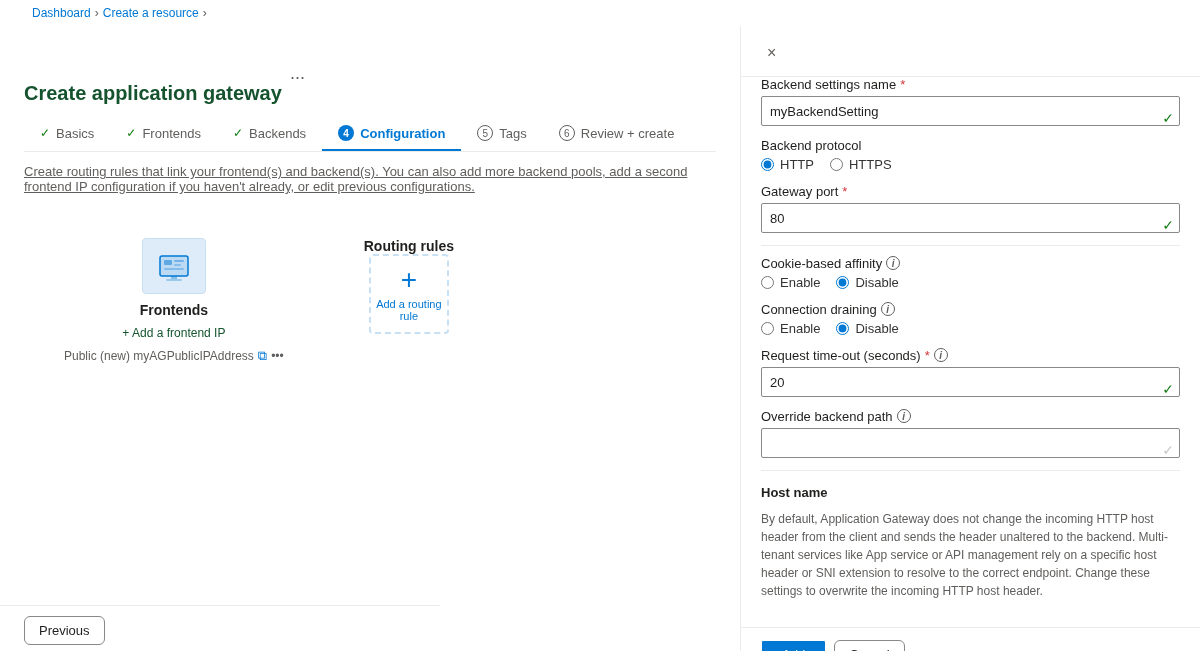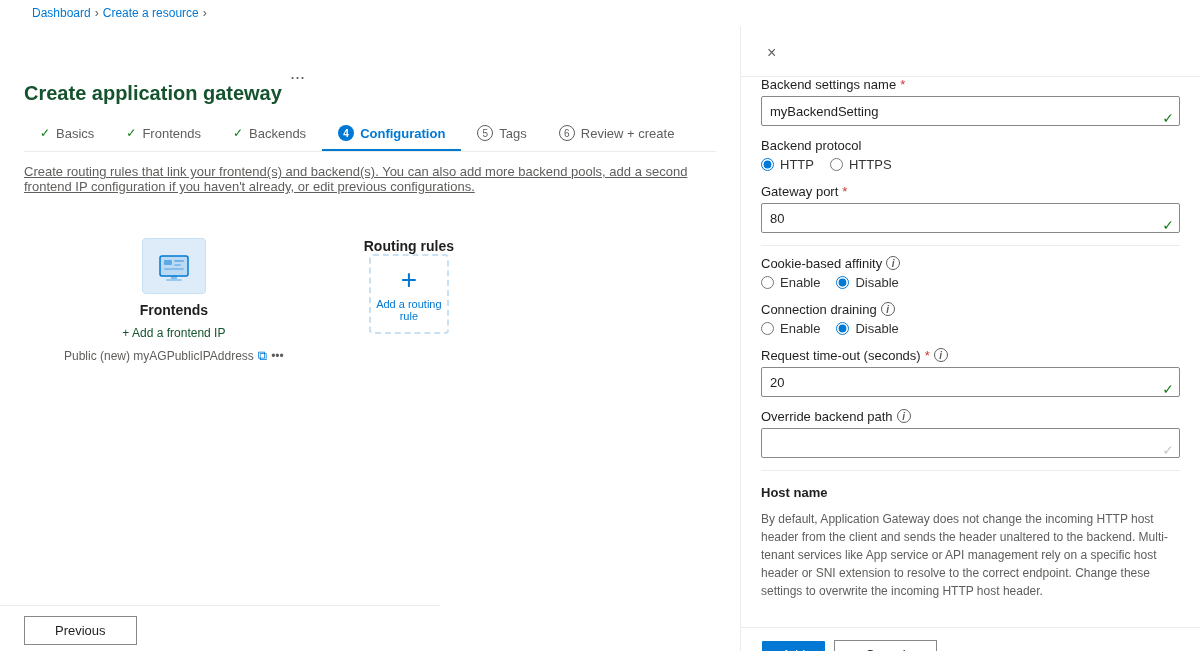--- a/index.html
+++ b/index.html
@@ -184,23 +184,23 @@
       bottom: 0;
       left: 0;
       right: 760px;
       padding: 10px 24px;
       border-top: 1px solid #edebe9;
       display: flex;
       gap: 8px;
       background: #fff;
     }
     .btn {
-      padding: 6px 30px;
-      font-size: 13px;
-      border-radius: 0;
+      padding: 6px 14px;
+      font-size: 13px;
+      border-radius: 6px;
       cursor: pointer;
       border: 1px solid;
     }
     .btn-secondary {
       background: #fff;
       border-color: #8a8886;
       color: #201f1e;
     }
 
     

